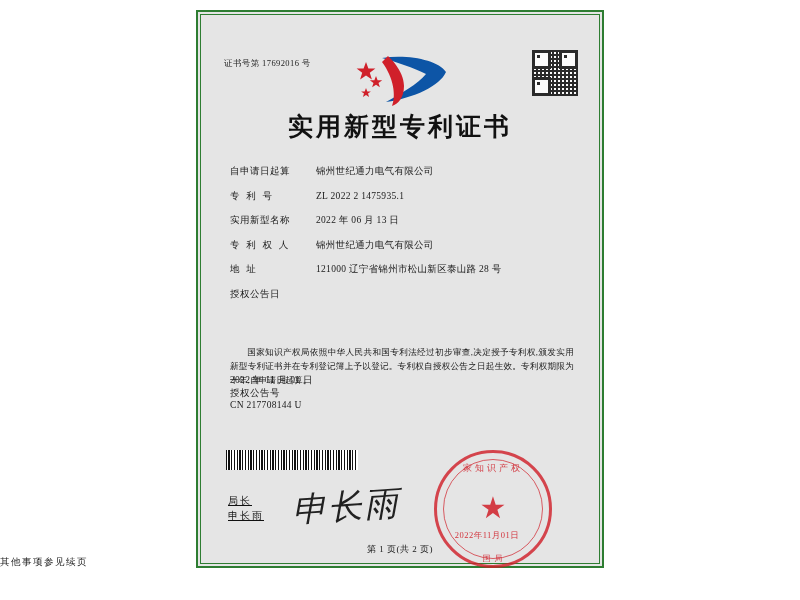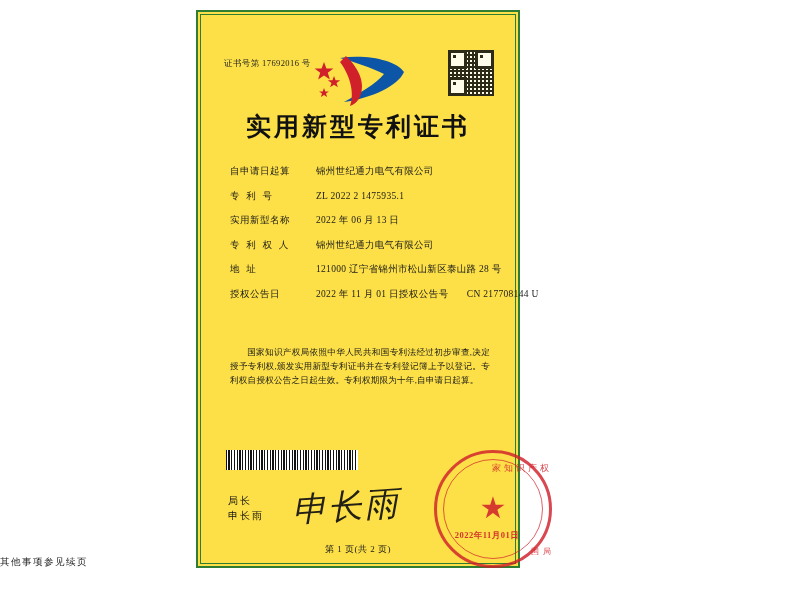--- a/index.html
+++ b/index.html
@@ -15,23 +15,23 @@
     width: 800px;
     height: 600px;
     background: #ffffff;
     overflow: hidden;
   }
   
   .sheet {
     position: absolute;
     left: 196px;
     top: 10px;
-    width: 324px;
+    width: 408px;
     height: 558px;
-    background: #fde047;
+    background: #e5e5e5;
     box-sizing: border-box;
   }
   .border-outer {
     position: absolute;
     left: 0;
     top: 0;
     width: 100%;
     height: 100%;
     border: 2px solid #2e7d32;
     box-sizing: border-box;
@@ -126,21 +126,22 @@
     flex: 0 0 86px;
     letter-spacing: 2.2px;
   }
   .field-label.wide {
     letter-spacing: 0.5px;
   }
   .field-value {
     letter-spacing: 0.3px;
   }
   .field-row.dual {
-    justify-content: space-between;
+    justify-content: center;
+    flex-direction: column;
   }
   .field-sep {
     display: inline-block;
     width: 34px;
   }
   .field-label2 {
     letter-spacing: 0.5px;
     margin-right: 18px;
   }
   
@@ -173,20 +174,21 @@
   }
   
   .sig-labels {
     position: absolute;
     left: 32px;
     top: 484px;
     font-size: 10px;
     line-height: 1.45;
     letter-spacing: 2px;
     color: #111;
+    text-decoration: underline;
   }
   .sig-script {
     position: absolute;
     left: 96px;
     top: 474px;
     font-size: 34px;
     color: #111;
     font-family: "DejaVu Serif", serif;
     font-style: italic;
     letter-spacing: 2px;
@@ -221,38 +223,37 @@
     top: 50%;
     transform: translate(-50%,-54%);
     color: #d0202a;
     font-size: 30px;
     line-height: 1;
     opacity: 0.85;
   }
   .seal-top-text, .seal-bottom-text {
     position: absolute;
     left: 0; right: 0;
-    text-align: right;
+    text-align: center;
     color: #d0202a;
     font-size: 9px;
     letter-spacing: 3px;
     opacity: 0.85;
   }
   .seal-top-text { top: 12px; }
-  .seal-bottom-text { bottom: 11px; letter-spacing: 1px; font-size: 8px; }
+  .seal-bottom-text { bottom: 4px; letter-spacing: 1px; font-size: 8px; }
   .seal-date {
     position: absolute;
     left: 0; right: 12px;
     bottom: 26px;
     text-align: center;
     color: #d0202a;
     font-size: 8.5px;
     opacity: 0.9;
     letter-spacing: 0.5px;
-    font-weight: bold;
   }
   
   .page-num {
     position: absolute;
     left: 0; right: 0;
     bottom: 12px;
     text-align: center;
     font-size: 9px;
     color: #1a1a1a;
     letter-spacing: 0.5px;

